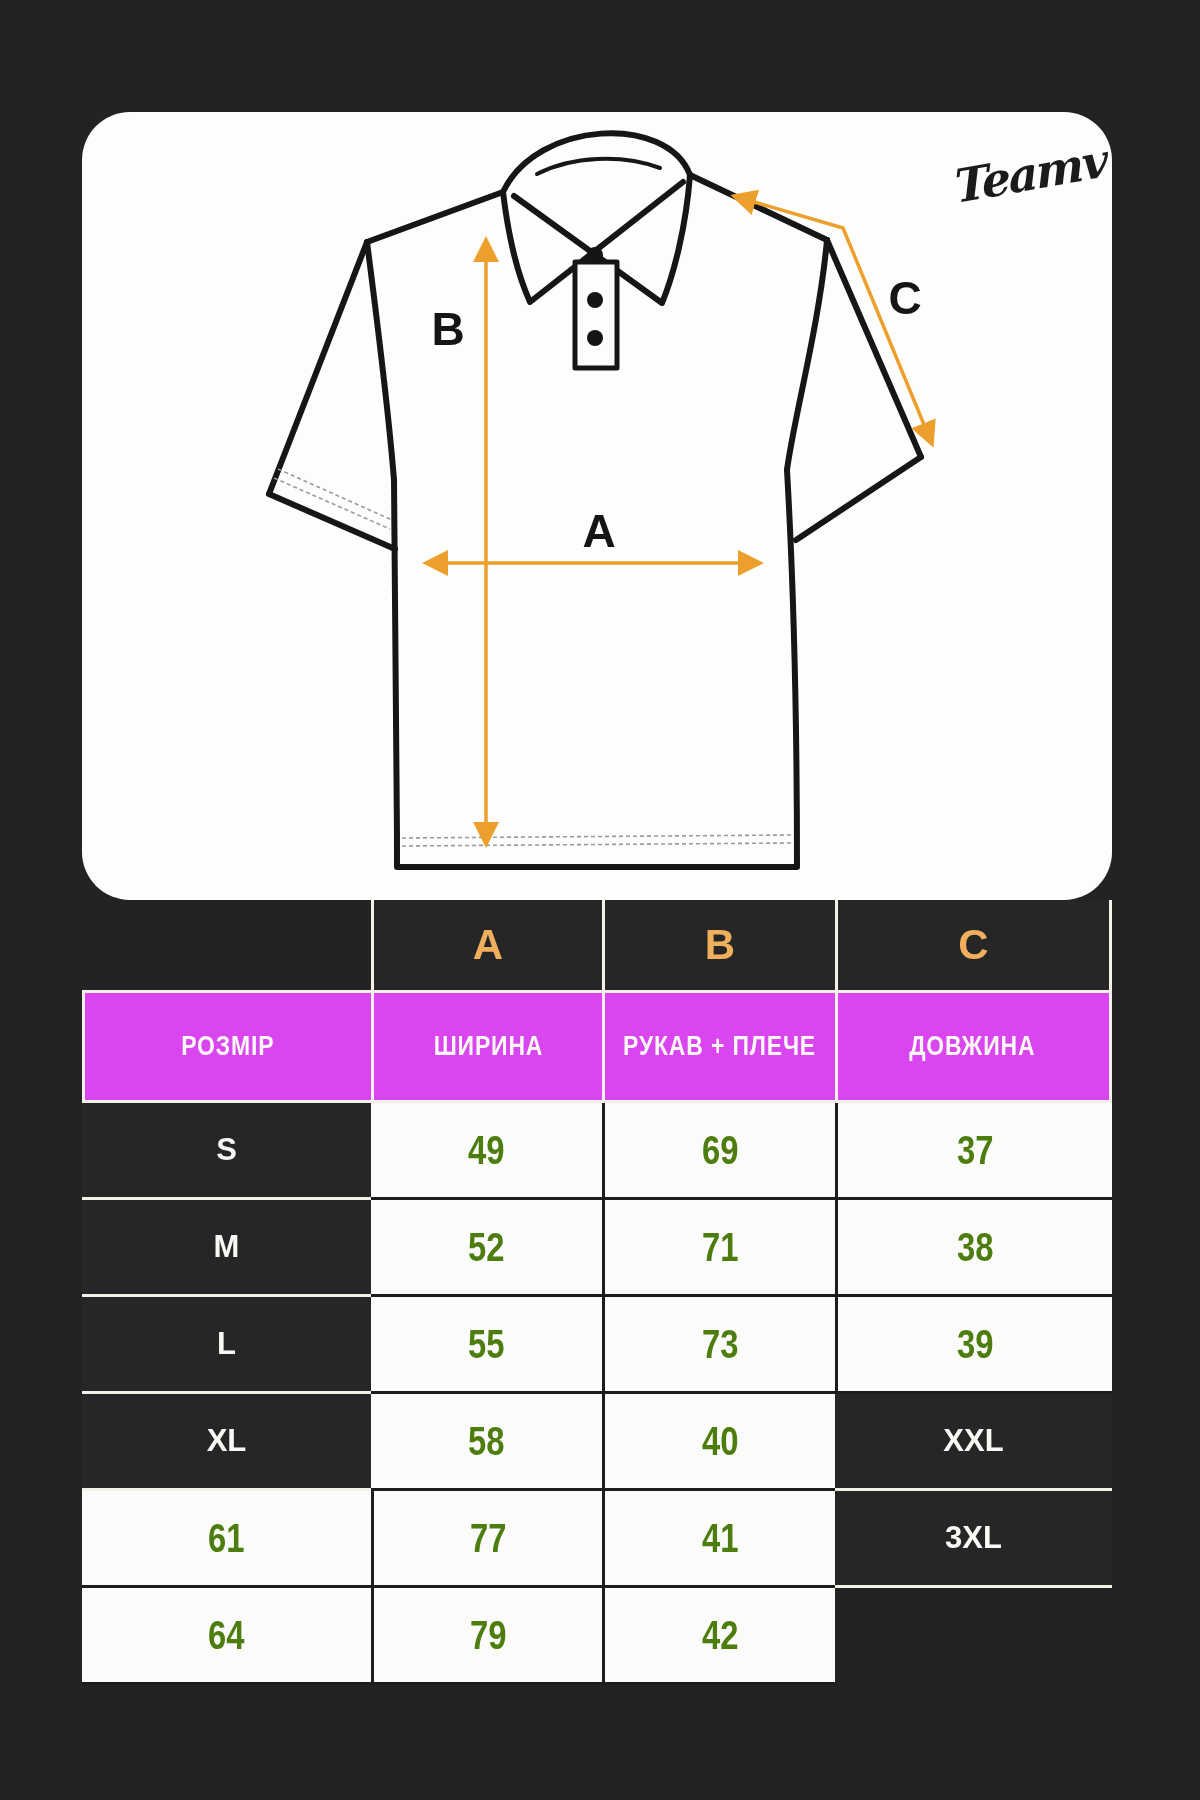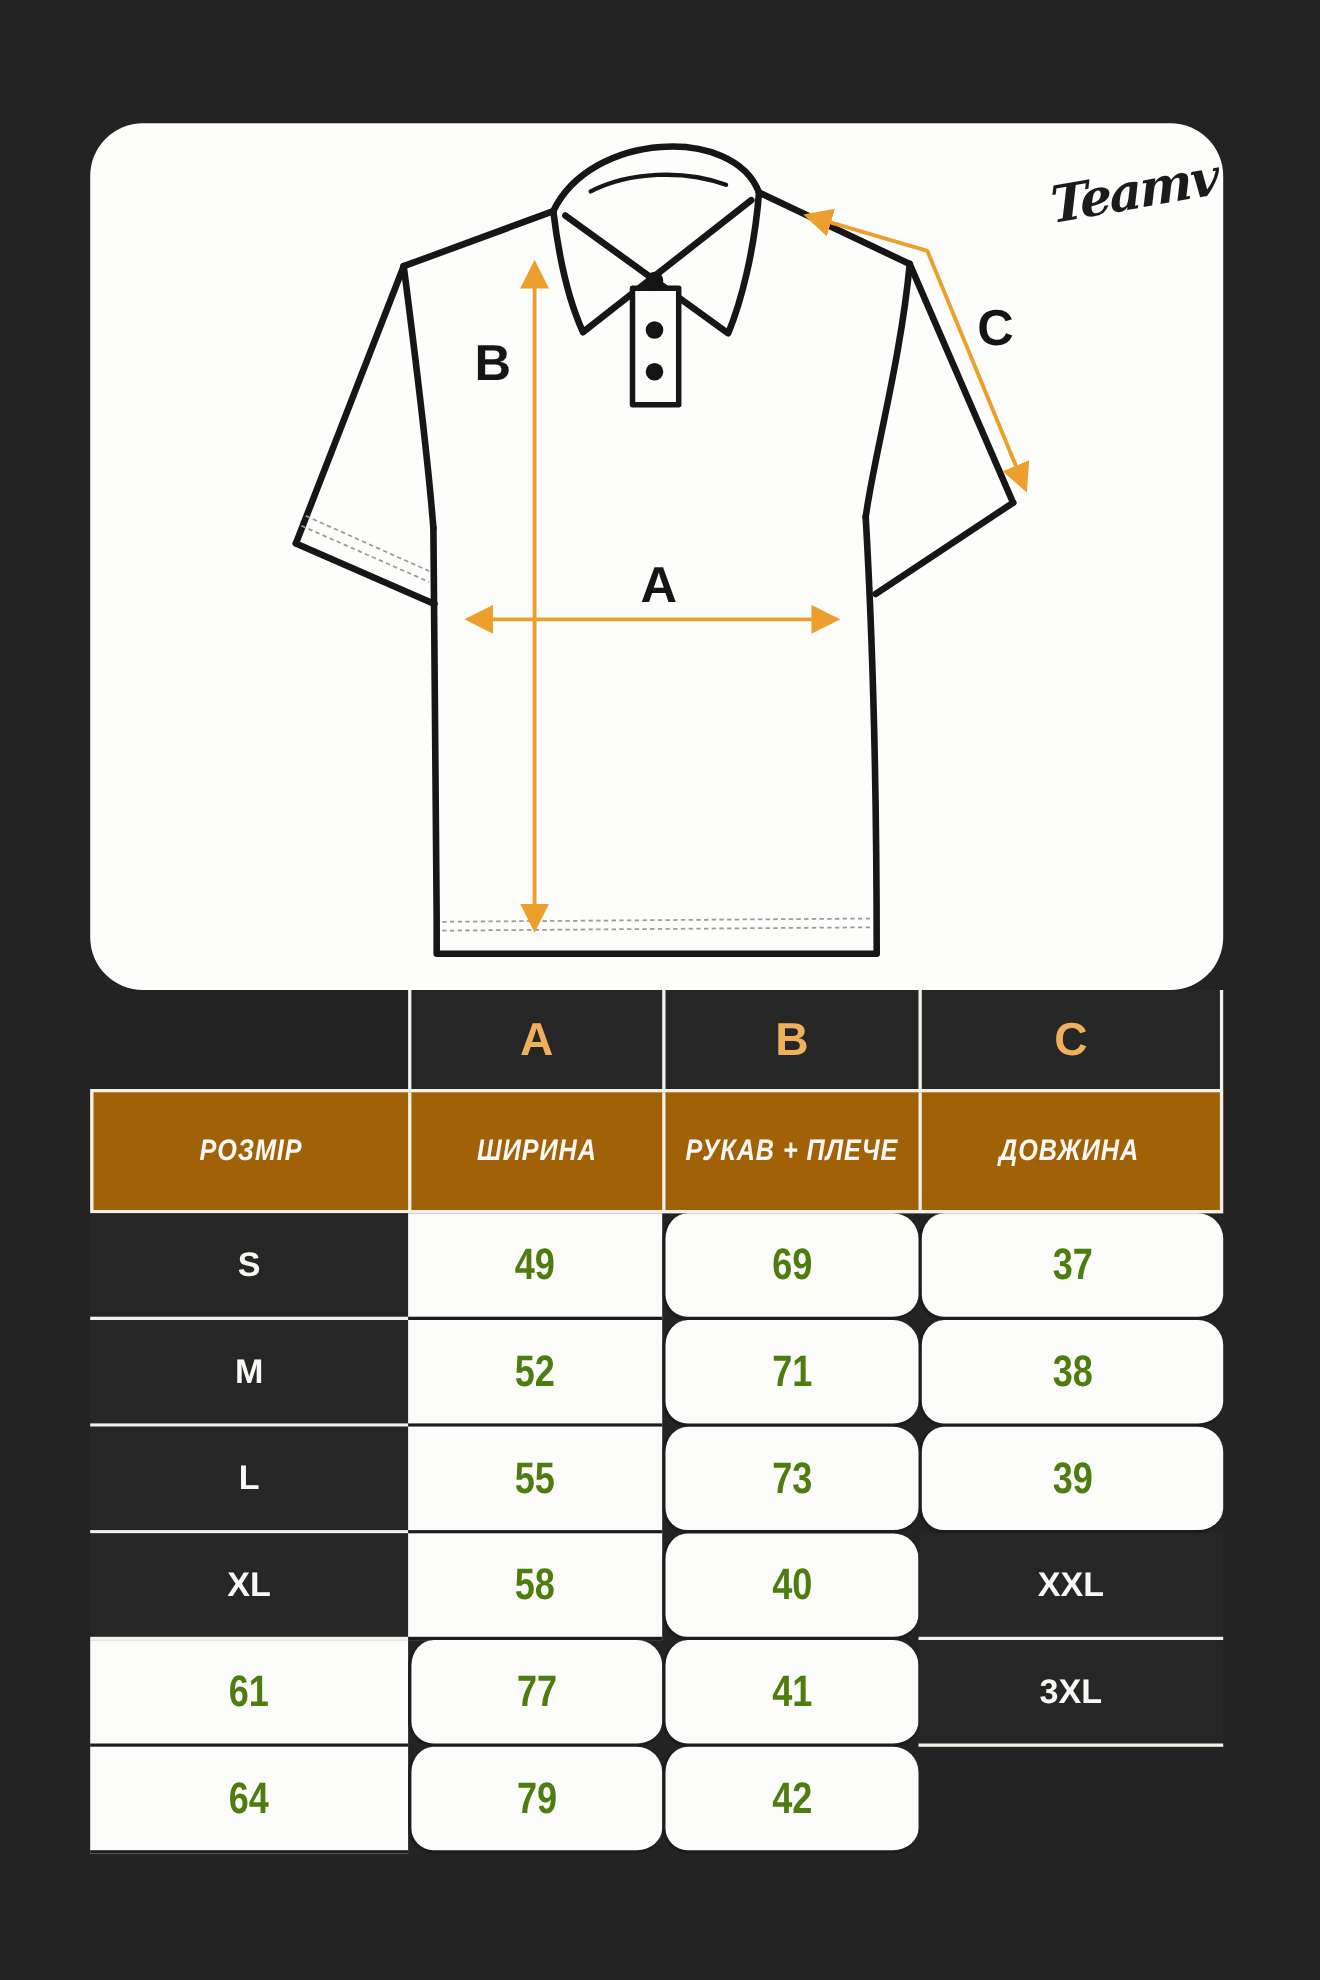--- a/index.html
+++ b/index.html
@@ -17,31 +17,31 @@
   .grid-row{position:absolute;left:82px;width:1030px;display:grid;
             grid-template-columns:289px 231px 233px 277px;box-sizing:border-box;}
   .cell{display:flex;align-items:center;justify-content:center;box-sizing:border-box;}
   
   #letters-row{top:900px;height:90px;}
   #letters-row .cell{background:#262626;border-left:3px solid #F4F1EB;
                      color:#EFAF5D;font-size:42px;font-weight:bold;}
   #letters-row .cell.blank{background:transparent;border-left:none;}
   #letters-row .cell:last-child{border-right:3px solid #F4F1EB;}
   
-  #header-row{top:990px;height:113px;border:3px solid #F4F1EB;background:#a16207;
-              grid-template-columns:286px 231px 233px 271px;font-style:italic;}
+  #header-row{top:990px;height:113px;border:3px solid #F4F1EB;background:#d946ef;
+              grid-template-columns:286px 231px 233px 271px;}
   #header-row .cell{color:#FAF8F4;font-size:27px;font-weight:bold;}
   #header-row .cell + .cell{border-left:3px solid #F4F1EB;}
   
   #data-rows{top:1103px;grid-auto-rows:97px;}
   #data-rows .size-cell{background:#262626;color:#FAF8F4;font-size:31px;
                         font-weight:bold;border-bottom:3px solid #F4F1EB;}
   #data-rows .val-cell{background:#FBFBFA;color:#4d7c0f;font-size:40px;
                        font-weight:bold;border-bottom:3px solid #1c1c1c;}
-  #data-rows .val-cell.bl{border-left:3px solid #1c1c1c;border-radius:23px;}
+  #data-rows .val-cell.bl{border-left:3px solid #1c1c1c;}
   .cond{display:inline-block;transform:scaleX(0.85);letter-spacing:1px;white-space:nowrap;}
   .num{display:inline-block;transform:scaleX(0.82);}
 </style>
 </head>
 <body>
 
 <div id="page">
 
   <div id="card">
     <svg id="shirt-svg" width="1030" height="788" viewBox="0 0 1030 788">

